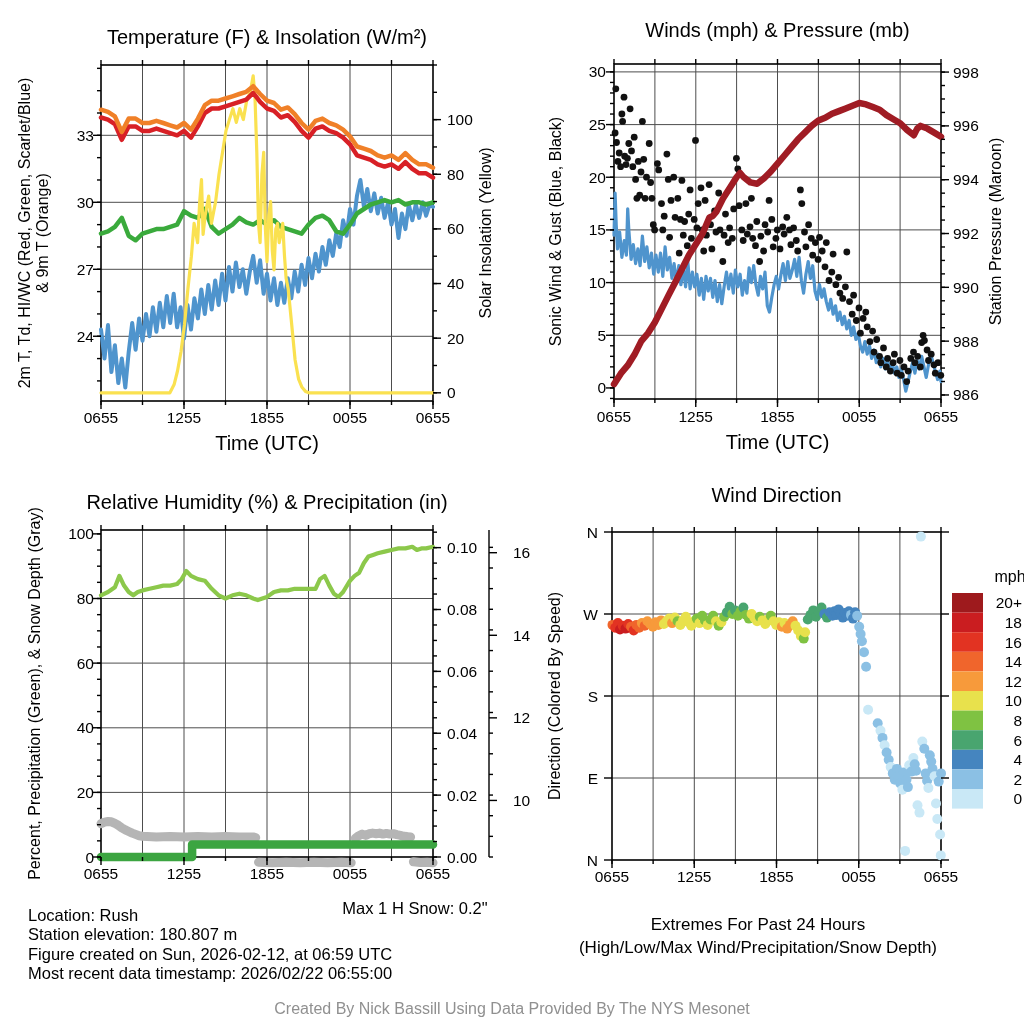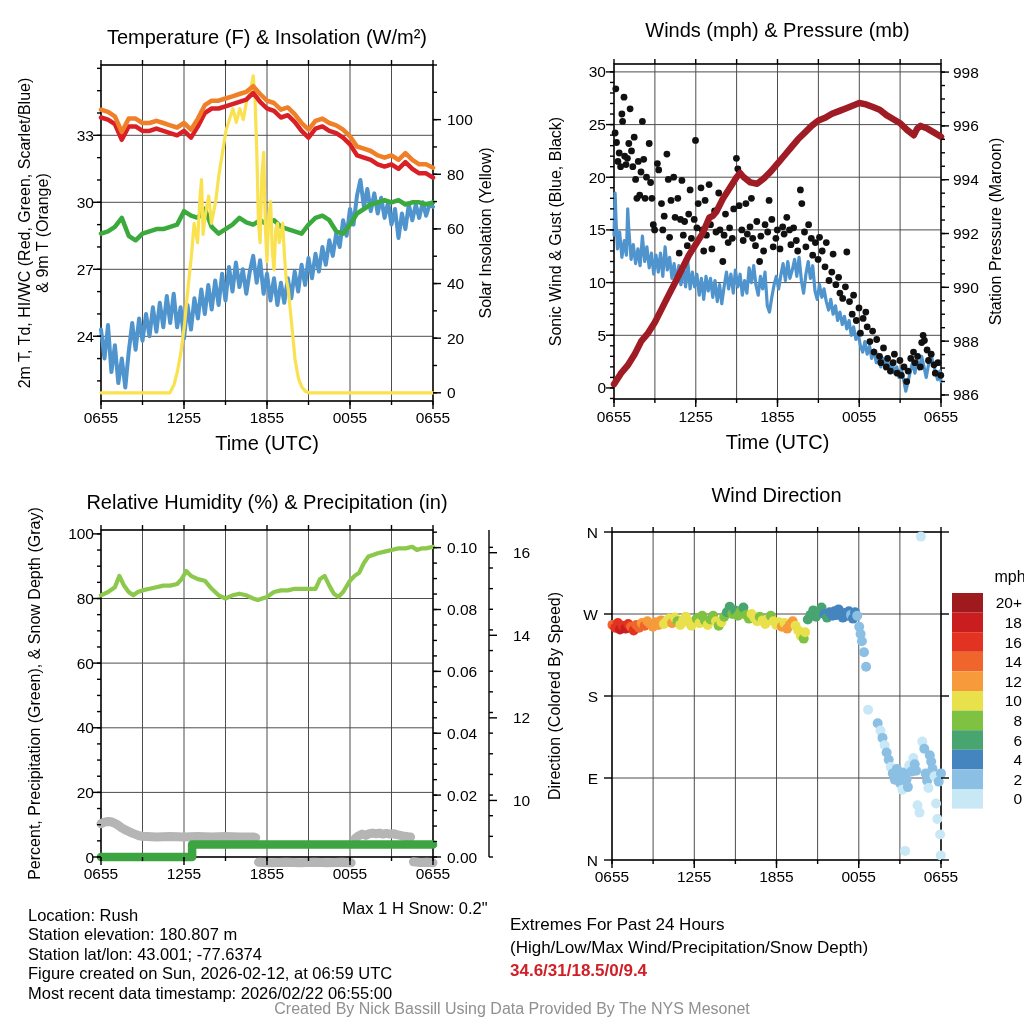--- a/index.html
+++ b/index.html
@@ -9,21 +9,21 @@
   .grid{stroke:#4d4d4d;stroke-width:1;}
   .border{stroke:#000;stroke-width:1.6;fill:none;}
   .tick{stroke:#000;stroke-width:1.4;}
   .ticklbl{font-size:15.5px;}
   .axlbl{font-size:16px;}
   .ptitle{font-size:20px;}
   .footer-block{position:absolute;color:#000;}
   #station-info{left:28px;top:906px;font-size:16.5px;line-height:19.4px;}
   #snow-note{left:285px;top:897px;width:260px;text-align:center;font-size:16.5px;line-height:22px;}
   #snow-note .drifting{color:#a020f0;}
-  #extremes{left:510px;top:913px;width:496px;text-align:left;font-size:17px;line-height:23.2px;}
+  #extremes{left:510px;top:913px;width:496px;text-align:center;font-size:17px;line-height:23.2px;}
   #extremes .vals{font-weight:bold;}
   #credit{left:0;top:1000px;width:1024px;text-align:center;font-size:16px;color:#909090;}
 </style>
 </head>
 <body>
 
 <div id="stage">
   <svg id="chart-canvas" width="1024" height="1024" viewBox="0 0 1024 1024">
       <g>
         <line x1="142.5" y1="65" x2="142.5" y2="401" class="grid"></line>
@@ -822,29 +822,27 @@
           <text x="1022" y="784.7" class="ticklbl" text-anchor="end">2</text>
           <rect x="952" y="789" width="31" height="19.6" fill="#c9e8f6"></rect>
           <text x="1022" y="804.3" class="ticklbl" text-anchor="end">0</text>
         </g>
       </g>
     </svg>
 
   <div id="station-info" class="footer-block">
     <div>Location: Rush</div>
     <div>Station elevation: 180.807 m</div>
-    <div>Station lat/lon: 43.001; -77.6374</div>
     <div>Figure created on Sun, 2026-02-12, at 06:59 UTC</div>
     <div>Most recent data timestamp: 2026/02/22 06:55:00</div>
   </div>
 
   <div id="snow-note" class="footer-block">
     <div>Max 1 H Snow: 0.2"</div>
   </div>
 
   <div id="extremes" class="footer-block">
     <div>Extremes For Past 24 Hours</div>
     <div>(High/Low/Max Wind/Precipitation/Snow Depth)</div>
-    <div class="vals" style="color: rgb(208, 31, 38);">34.6/31/18.5/0/9.4</div>
   </div>
 
   <div id="credit" class="footer-block">Created By Nick Bassill Using Data Provided By The NYS Mesonet</div>
 </div>
 
 </body></html>

